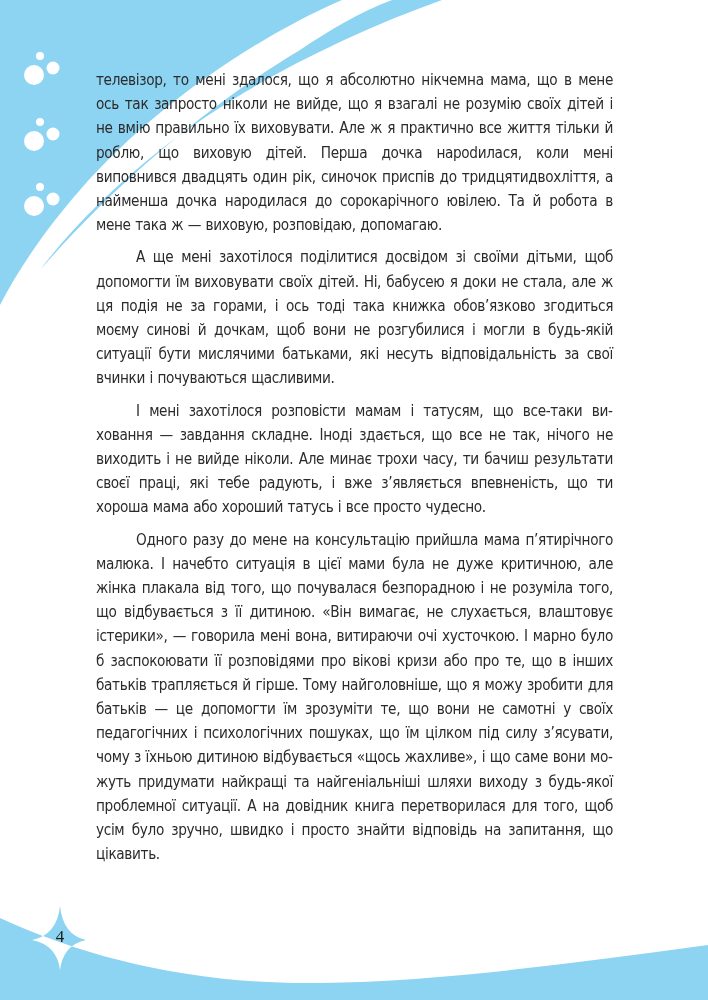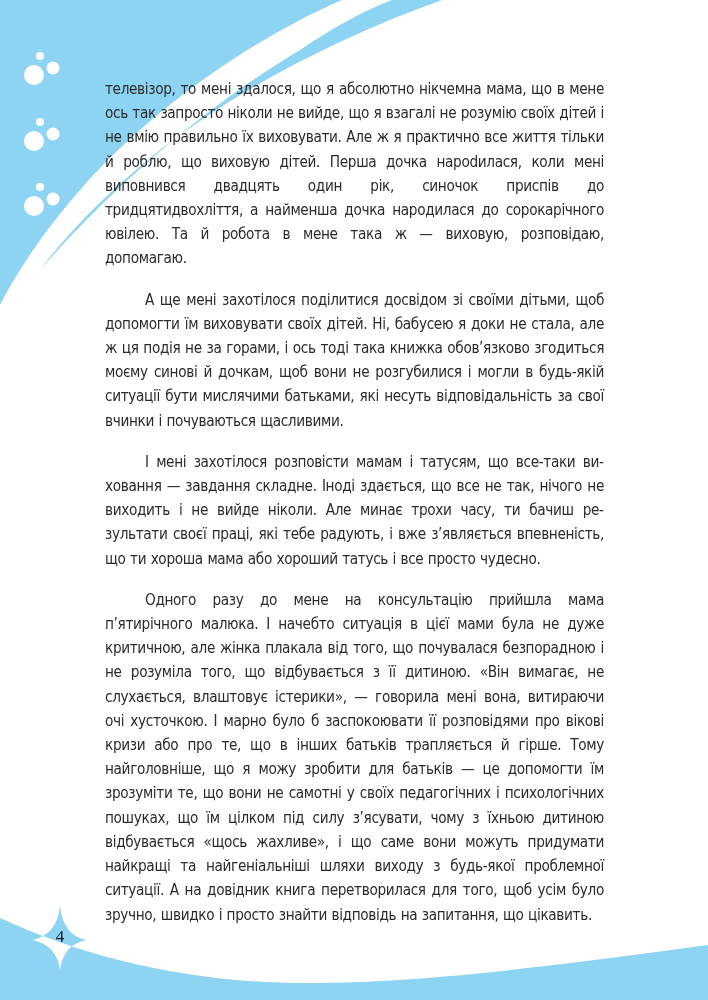--- a/index.html
+++ b/index.html
@@ -4,21 +4,21 @@
 <style>
   html, body { margin:0; padding:0; }
   body { width:708px; height:1000px; position:relative; overflow:hidden; background:#ffffff; }
   .bg { position:absolute; left:0; top:0; width:708px; height:1000px; }
   .text-block {
     position:absolute; left:88px; top:60px; width:533px;
     font-family:"DejaVu Sans", sans-serif; font-size:15.2px; line-height:24.2px;
     color:#2b2b2b; text-align:justify; letter-spacing:-0.35px; word-spacing:0.5px;
     font-stretch:condensed;
   }
-  .text-block p { margin:17px; text-indent:40px; hyphens:manual; }
+  .text-block p { margin:8px; text-indent:40px; hyphens:manual; }
   .text-block p.first { text-indent:0; }
   .page-num {
     position:absolute; left:53px; top:927px; width:14px; text-align:center;
     font-family:"Liberation Serif", serif; font-size:17px; color:#1a1a1a;
   }
 </style>
 </head>
 <body>
 
 <svg class="bg" viewBox="0 0 708 1000" xmlns="http://www.w3.org/2000/svg">

